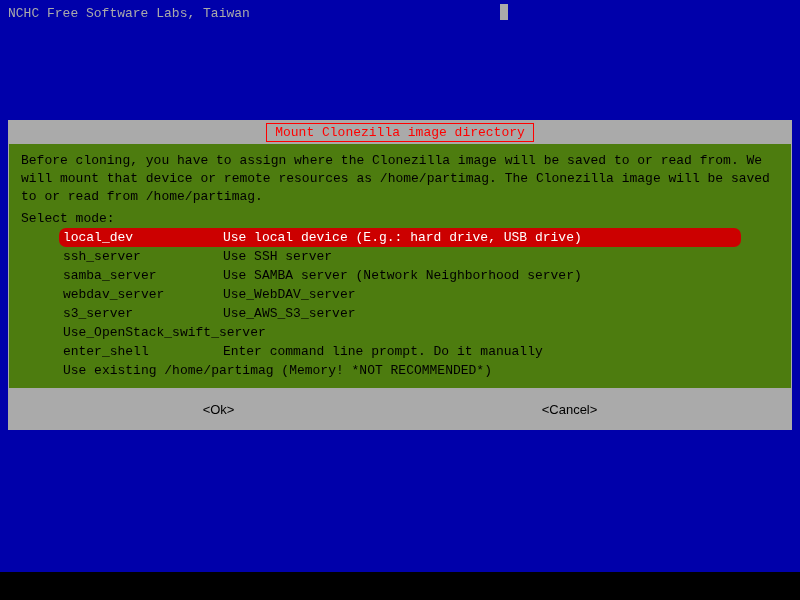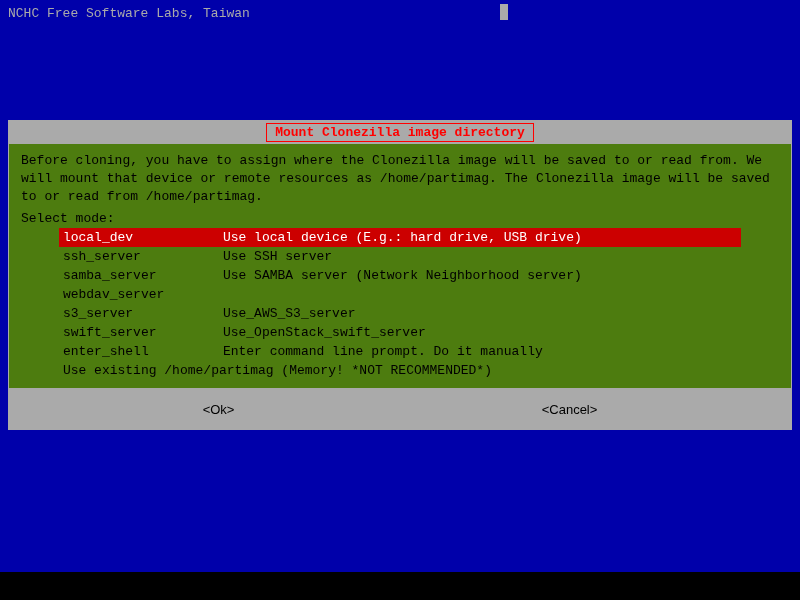--- a/index.html
+++ b/index.html
@@ -46,21 +46,21 @@
       justify-content: center;
       align-items: center;
       background-color: #aaaaaa;
       padding: 2px 0;
       position: relative;
     }
 
     #dialog-title {
       color: #000000;
       font-size: 13px;
-      font-weight: bold;
+      font-weight: normal;
       border: 1px solid #ff0000;
       padding: 1px 8px;
       color: #ff0000;
     }
 
     #dialog-body {
       background-color: #4d7c0f;
       color: #000000;
       padding: 8px 12px;
     }
@@ -87,20 +87,21 @@
       display: flex;
       padding: 2px 4px;
       cursor: pointer;
       color: #000000;
       font-size: 13px;
     }
 
     .option-row.selected {
       background-color: #cc0000;
       color: #ffffff;
+      border-radius: 7px;
     }
 
     .option-key {
       width: 160px;
       min-width: 160px;
     }
 
     .option-desc {
       flex: 1;
     }
@@ -157,27 +158,27 @@
         <div class="option-row">
           <span class="option-key">ssh_server</span>
           <span class="option-desc">Use SSH server</span>
         </div>
         <div class="option-row">
           <span class="option-key">samba_server</span>
           <span class="option-desc">Use SAMBA server (Network Neighborhood server)</span>
         </div>
         <div class="option-row">
           <span class="option-key">webdav_server</span>
+          <span class="option-desc">Use_WebDAV_server</span>
         </div>
         <div class="option-row">
           <span class="option-key">s3_server</span>
           <span class="option-desc">Use_AWS_S3_server</span>
         </div>
         <div class="option-row">
-          <span class="option-key">swift_server</span>
           <span class="option-desc">Use_OpenStack_swift_server</span>
         </div>
         <div class="option-row">
           <span class="option-key">enter_shell</span>
           <span class="option-desc">Enter command line prompt. Do it manually</span>
         </div>
         <div class="option-row">
           <span class="option-desc">Use existing /home/partimag (Memory! *NOT RECOMMENDED*)</span>
         </div>
       </div>

